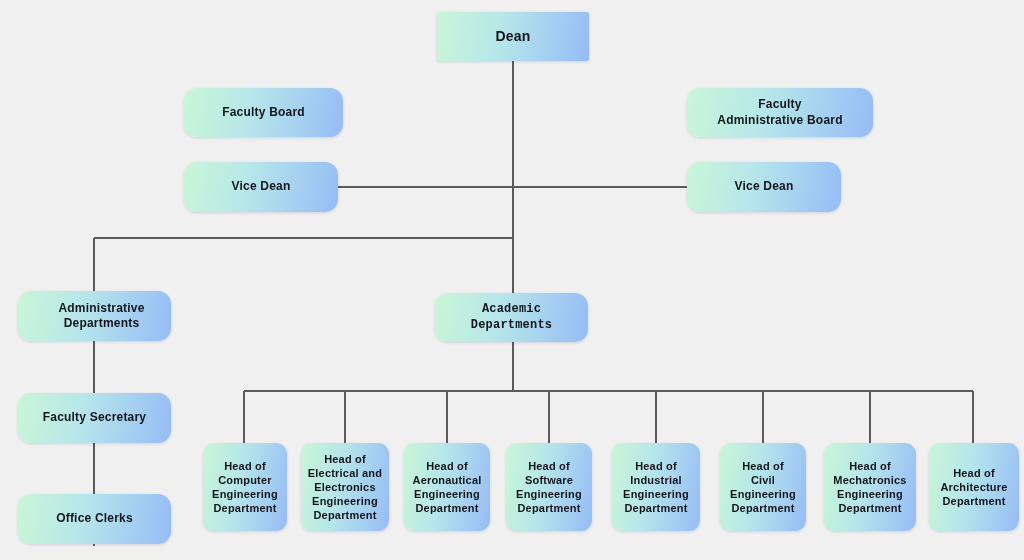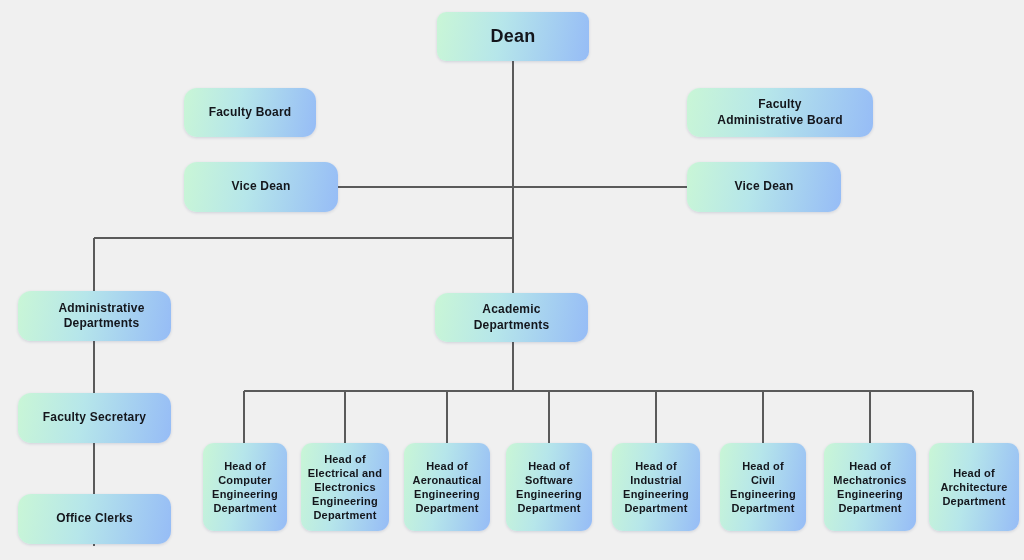--- a/index.html
+++ b/index.html
@@ -40,21 +40,21 @@
     font-weight: 700;
     letter-spacing: 0.2px;
     line-height: 1.28;
     padding: 4px 6px;
   }
   .node .label {
     display: block;
     width: 100%;
     white-space: pre-line;
   }
-  .tier-top { font-size: 18px; border-radius: 9px; }
+  .tier-top { font-size: 14px; border-radius: 2px; }
   .tier-mid { font-size: 12px;   border-radius: 13px; }
   .tier-leaf { font-size: 11px;  border-radius: 11px; }
 </style>
 </head>
 <body>
 
 <div id="canvas">
 
   <svg id="connectors" viewBox="0 0 1024 560" width="1024" height="560" xmlns="http://www.w3.org/2000/svg">
     <g stroke="#5a5a5a" stroke-width="1.4" fill="none" shape-rendering="crispEdges">
@@ -81,21 +81,21 @@
       <path d="M763,391 L763,443"></path>
       <path d="M870,391 L870,443"></path>
       <path d="M973,391 L973,443"></path>
     </g>
   </svg>
 
   <div class="node tier-top" style="left:437px; top:12px; width:152px; height:49px;">
     <span class="label">Dean</span>
   </div>
 
-  <div class="node tier-mid" style="left:184px; top:88px; width:132px; height:49px;">
+  <div class="node tier-mid" style="left:184px; top:88px; width:159px; height:49px;">
     <span class="label">Faculty Board</span>
   </div>
 
   <div class="node tier-mid" style="left:687px; top:88px; width:186px; height:49px;">
     <span class="label">Faculty
 Administrative Board</span>
   </div>
 
   <div class="node tier-mid" style="left:184px; top:162px; width:154px; height:50px;">
     <span class="label">Vice Dean</span>
@@ -103,21 +103,21 @@
 
   <div class="node tier-mid" style="left:687px; top:162px; width:154px; height:50px;">
     <span class="label">Vice Dean</span>
   </div>
 
   <div class="node tier-mid" style="left:18px; top:291px; width:153px; height:50px;padding-left:20px;">
     <span class="label">Administrative
 Departments</span>
   </div>
 
-  <div class="node tier-mid" style="left:435px; top:293px; width:153px; height:49px;">
+  <div class="node tier-mid" style="left:435px; top:293px; width:153px; height:49px;font-family:Liberation Mono, monospace;">
     <span class="label">Academic
 Departments</span>
   </div>
 
   <div class="node tier-mid" style="left:18px; top:494px; width:153px; height:50px;">
     <span class="label">Office Clerks</span>
   </div>
 
   <div class="node tier-mid" style="left:18px; top:393px; width:153px; height:50px;">
     <span class="label">Faculty Secretary</span>

